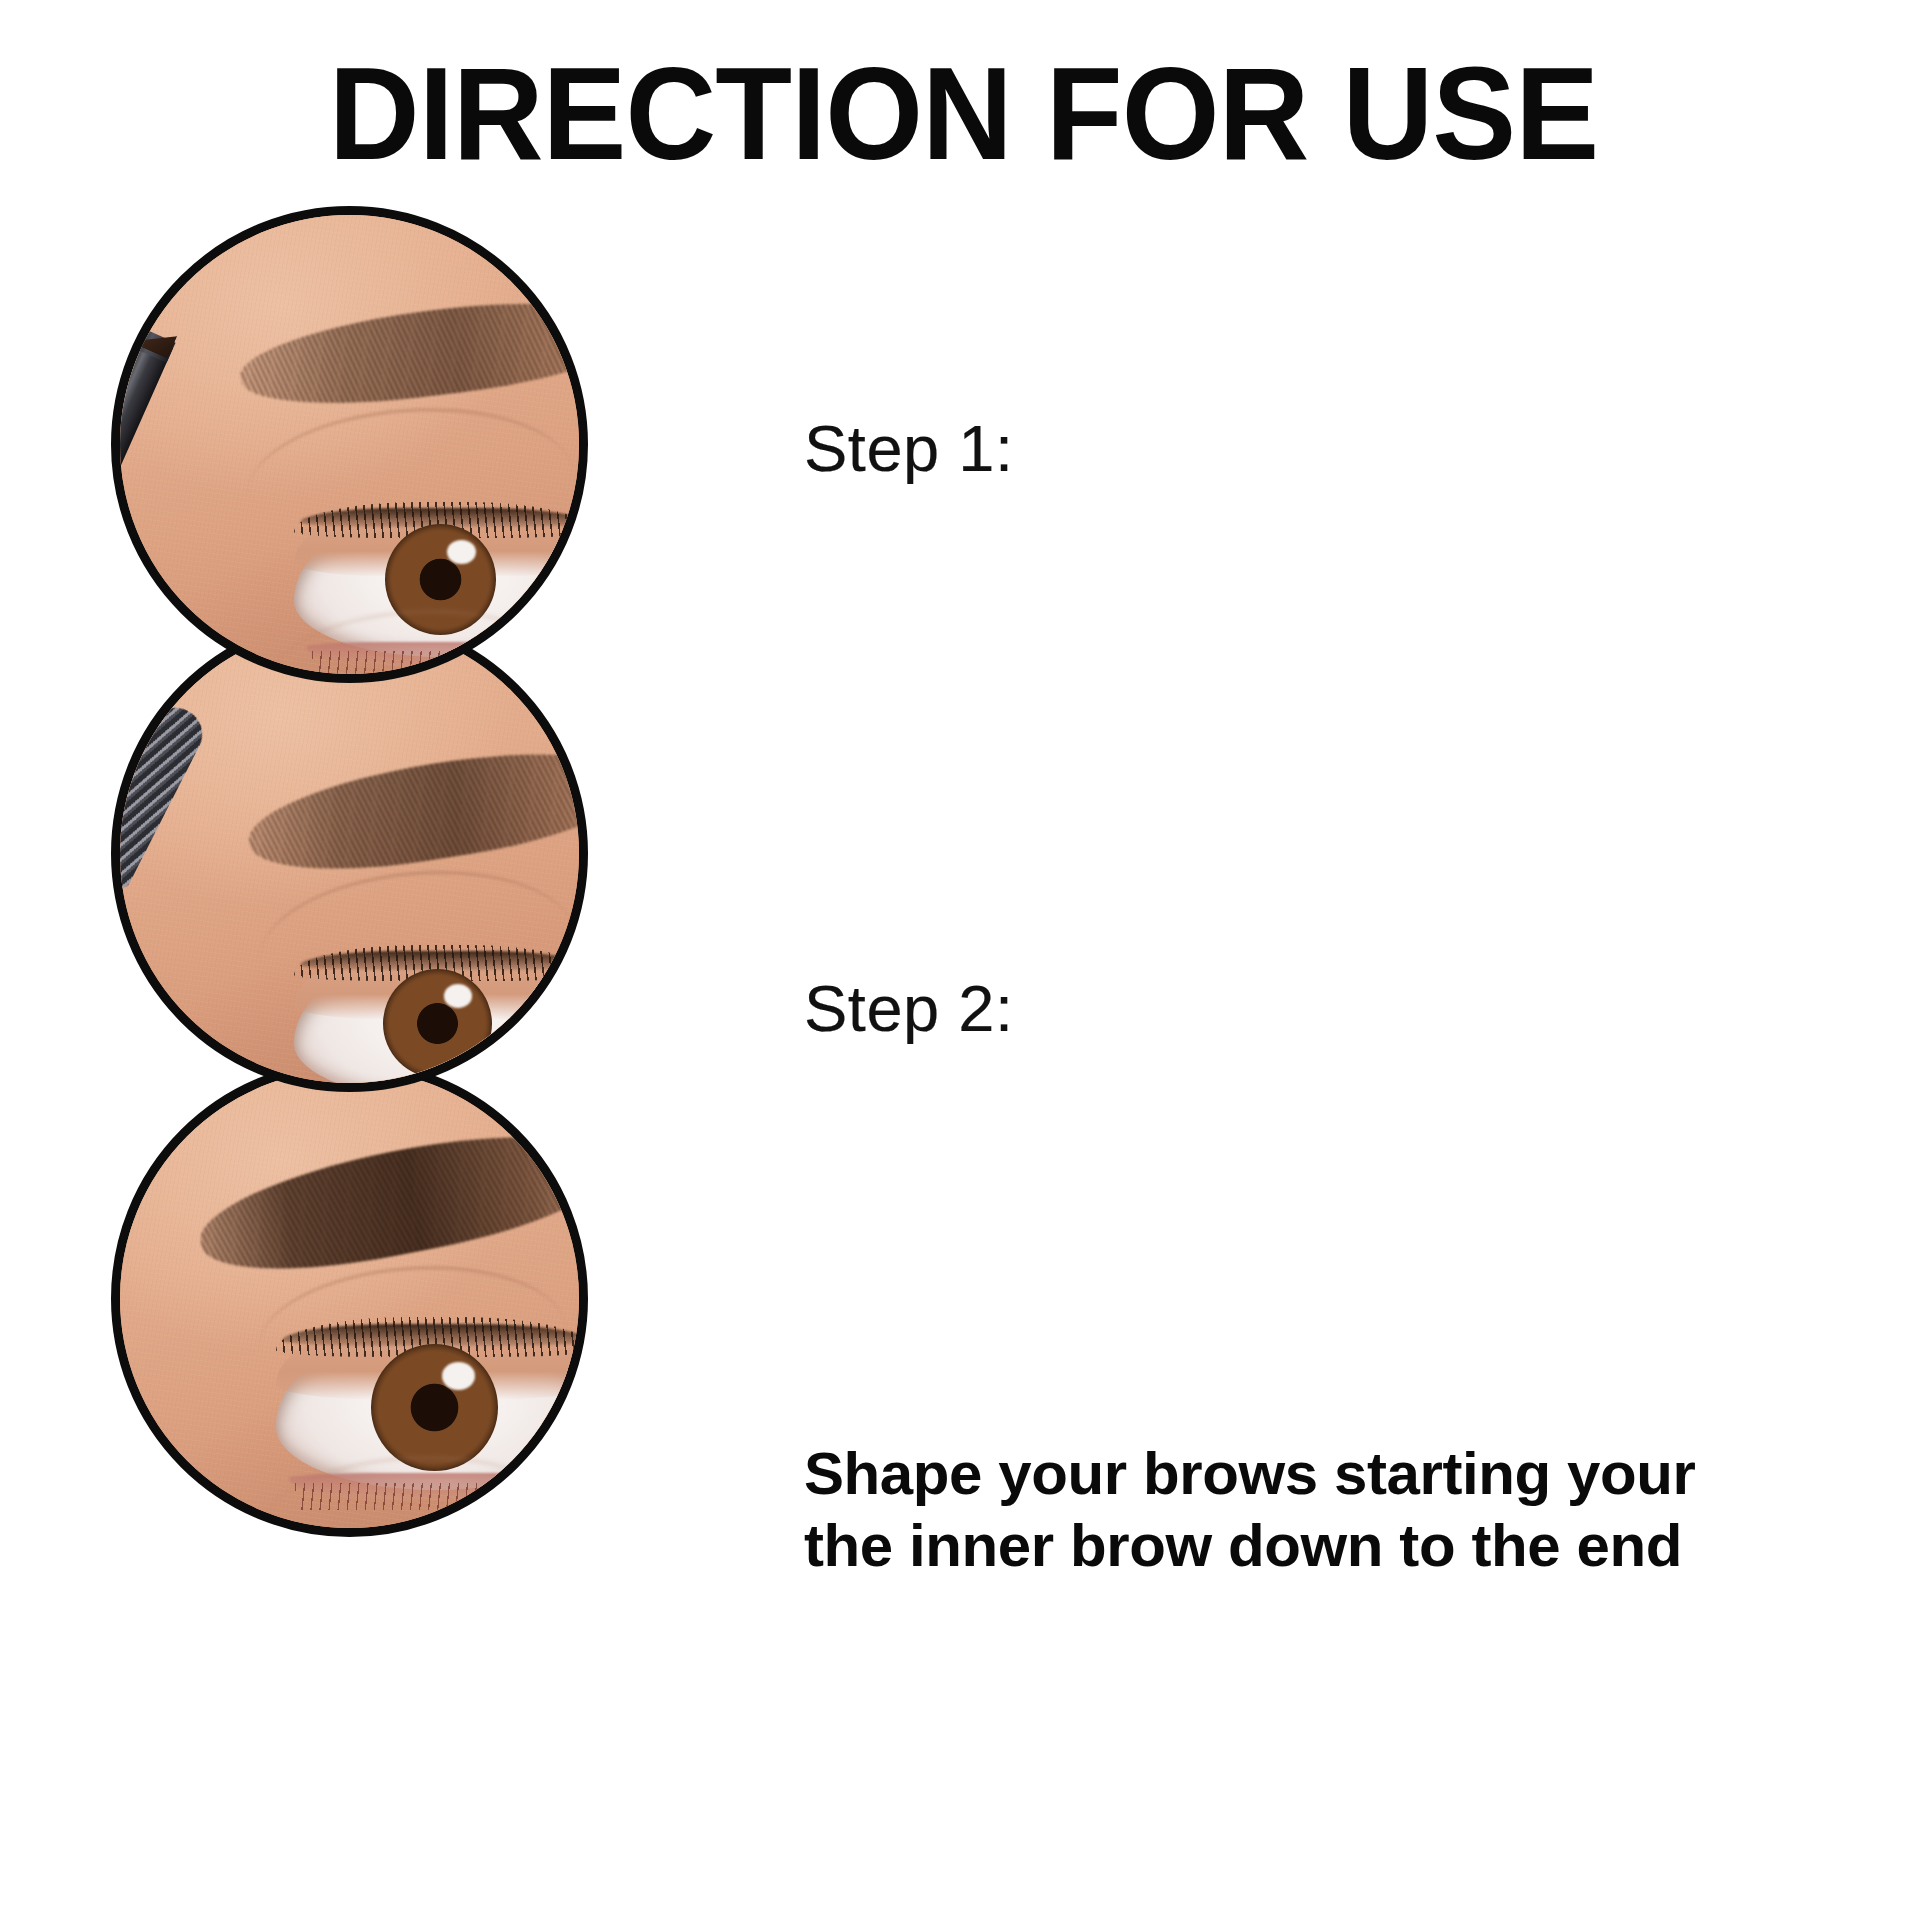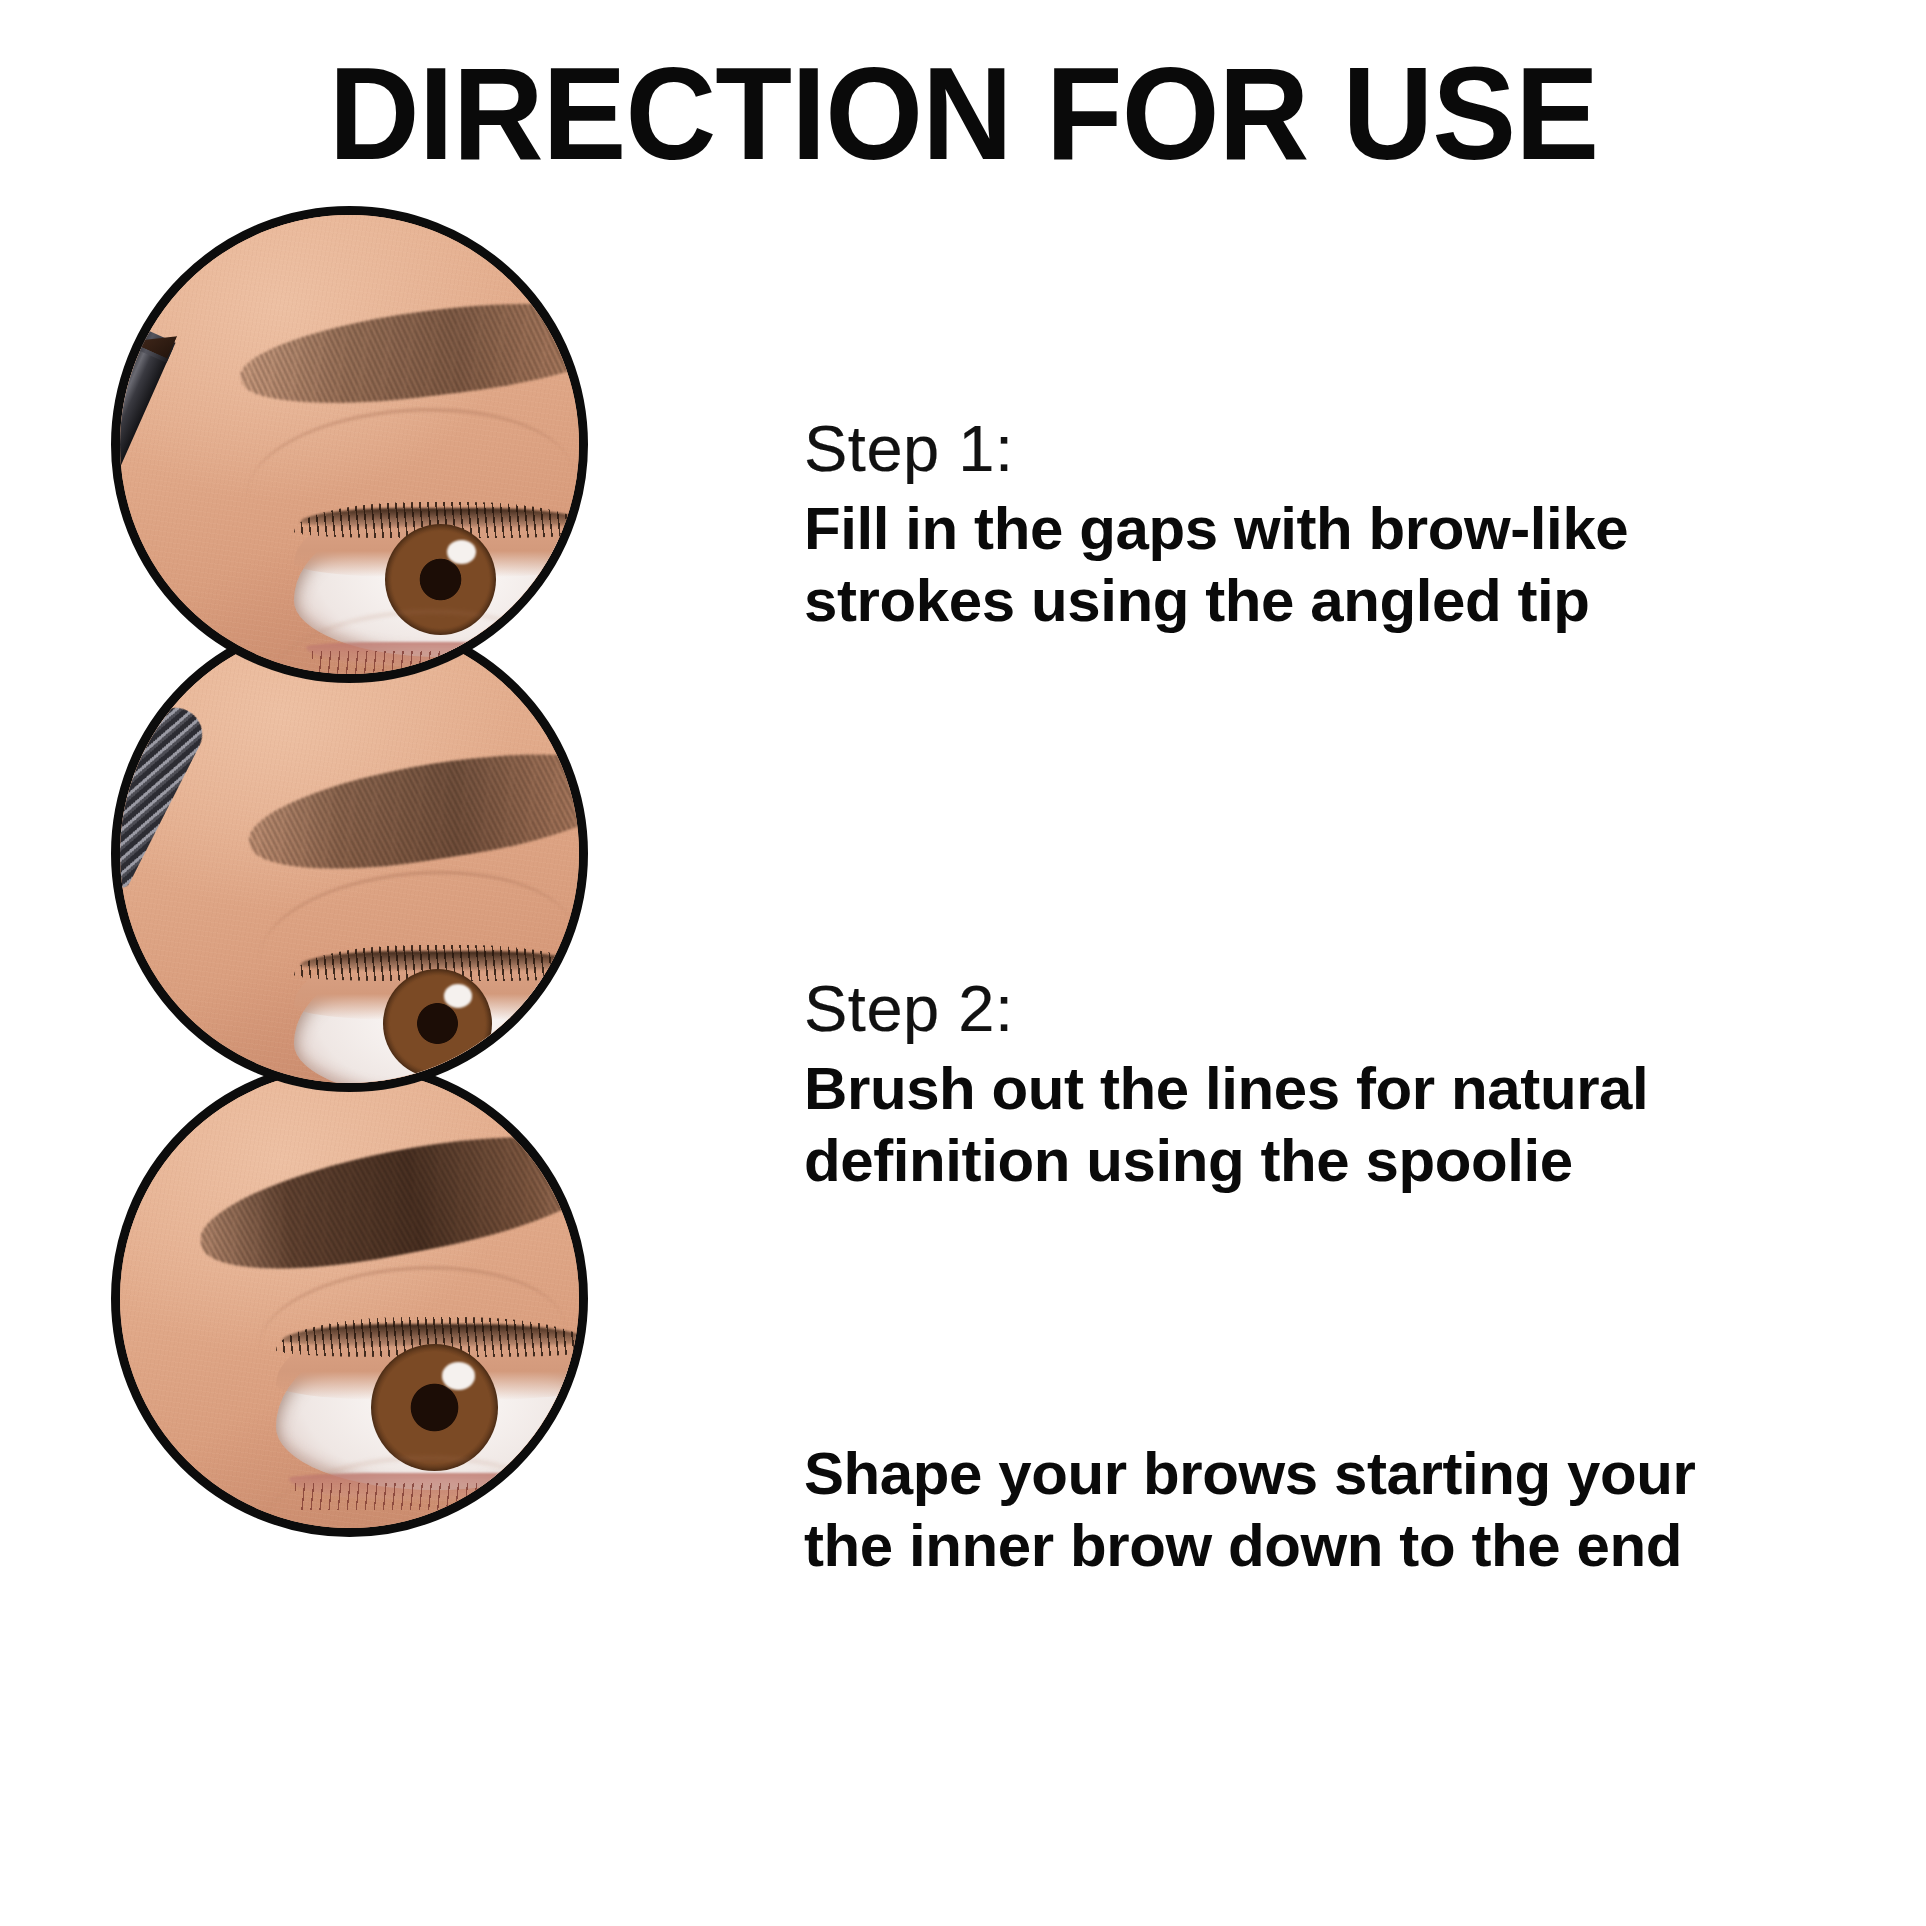--- a/index.html
+++ b/index.html
@@ -297,28 +297,24 @@
 
       <div class="underbag" style="left:139px;top:388px;width:317px;height:139px;transform:rotate(-2deg);"></div>
     </div>
 
   </div>
 
   <div class="steps">
 
     <div class="step s1">
       <div class="step-label">Step 1:</div>
-      <div class="step-body">Fill in the gaps with brow-like
-strokes using the angled tip</div>
     </div>
 
     <div class="step s2">
       <div class="step-label">Step 2:</div>
-      <div class="step-body">Brush out the lines for natural
-definition using the spoolie</div>
     </div>
 
     <div class="step s3">
       <div class="step-body">Shape your brows starting your
 the inner brow down to the end</div>
     </div>
 
   </div>
 
 </div>

